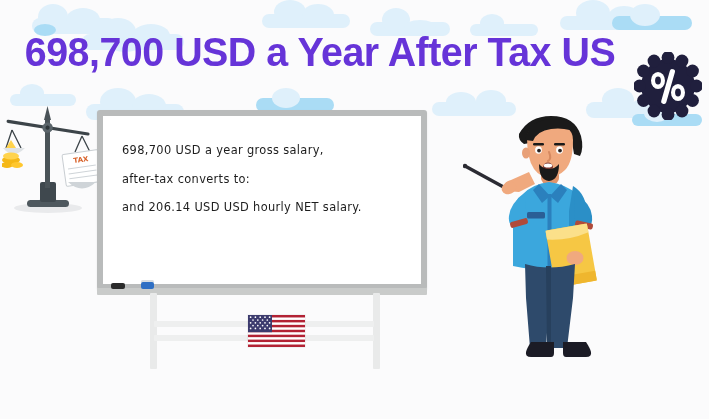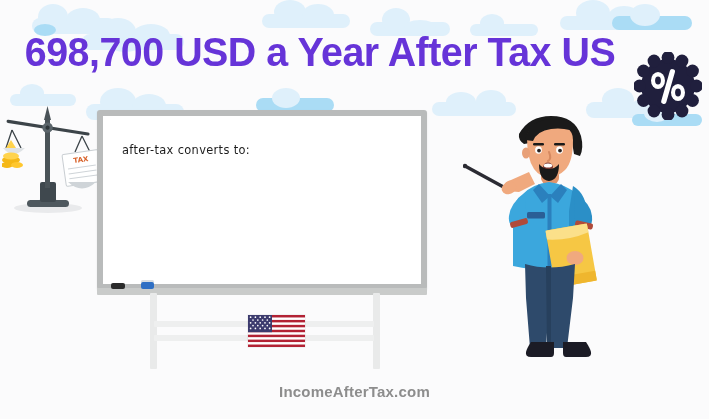--- a/index.html
+++ b/index.html
@@ -291,21 +291,23 @@
             <line x1="66" y1="73" x2="94" y2="73"></line>
           </g>
         </g>
         <path d="M66 78 q14 13 28 0 z" fill="#cfd4d8"></path>
       </g>
     </svg>
   </div>
 
   <div id="whiteboard">
     <div id="board-text">
+      <div class="ln">698,700 USD a year gross salary,</div>
       <div class="ln">after-tax converts to:</div>
+      <div class="ln">and 206.14 USD USD hourly NET salary.</div>
     </div>
   </div>
 
   <div id="board-tray"></div>
   <div class="tray-item" id="tray-marker"></div>
   <div class="tray-item" id="tray-eraser-top"></div>
   <div class="tray-item" id="tray-eraser"></div>
 
   <div id="board-legs">
     <div class="leg side" style="left:0px;top:0px;"></div>
@@ -421,15 +423,14 @@
       <ellipse cx="112" cy="150" rx="8.5" ry="7" fill="#f0a97e"></ellipse>
 
       <path d="M62 156 q24 7 50 0 l-2 34 l-6 50 l-16 0 l-2 -46 l-3 46 l-16 0 l-4 -50 z" fill="#2e4a6b"></path>
       <path d="M88 158 l0 82 l-4 0 l-1 -82 z" fill="#27405d"></path>
 
       <path d="M68 234 q-4 6 -5 10 q-1 5 5 5 l20 0 q3 0 3 -4 l0 -11 z" fill="#1b1b25"></path>
       <path d="M100 234 l0 11 q0 4 3 4 l20 0 q6 0 5 -5 q-1 -4 -5 -10 z" fill="#1b1b25"></path>
     </svg>
   </div>
 
-  <div id="footer">IncomeAfterTax.com</div>
 
 </div>
 
 </body></html>

